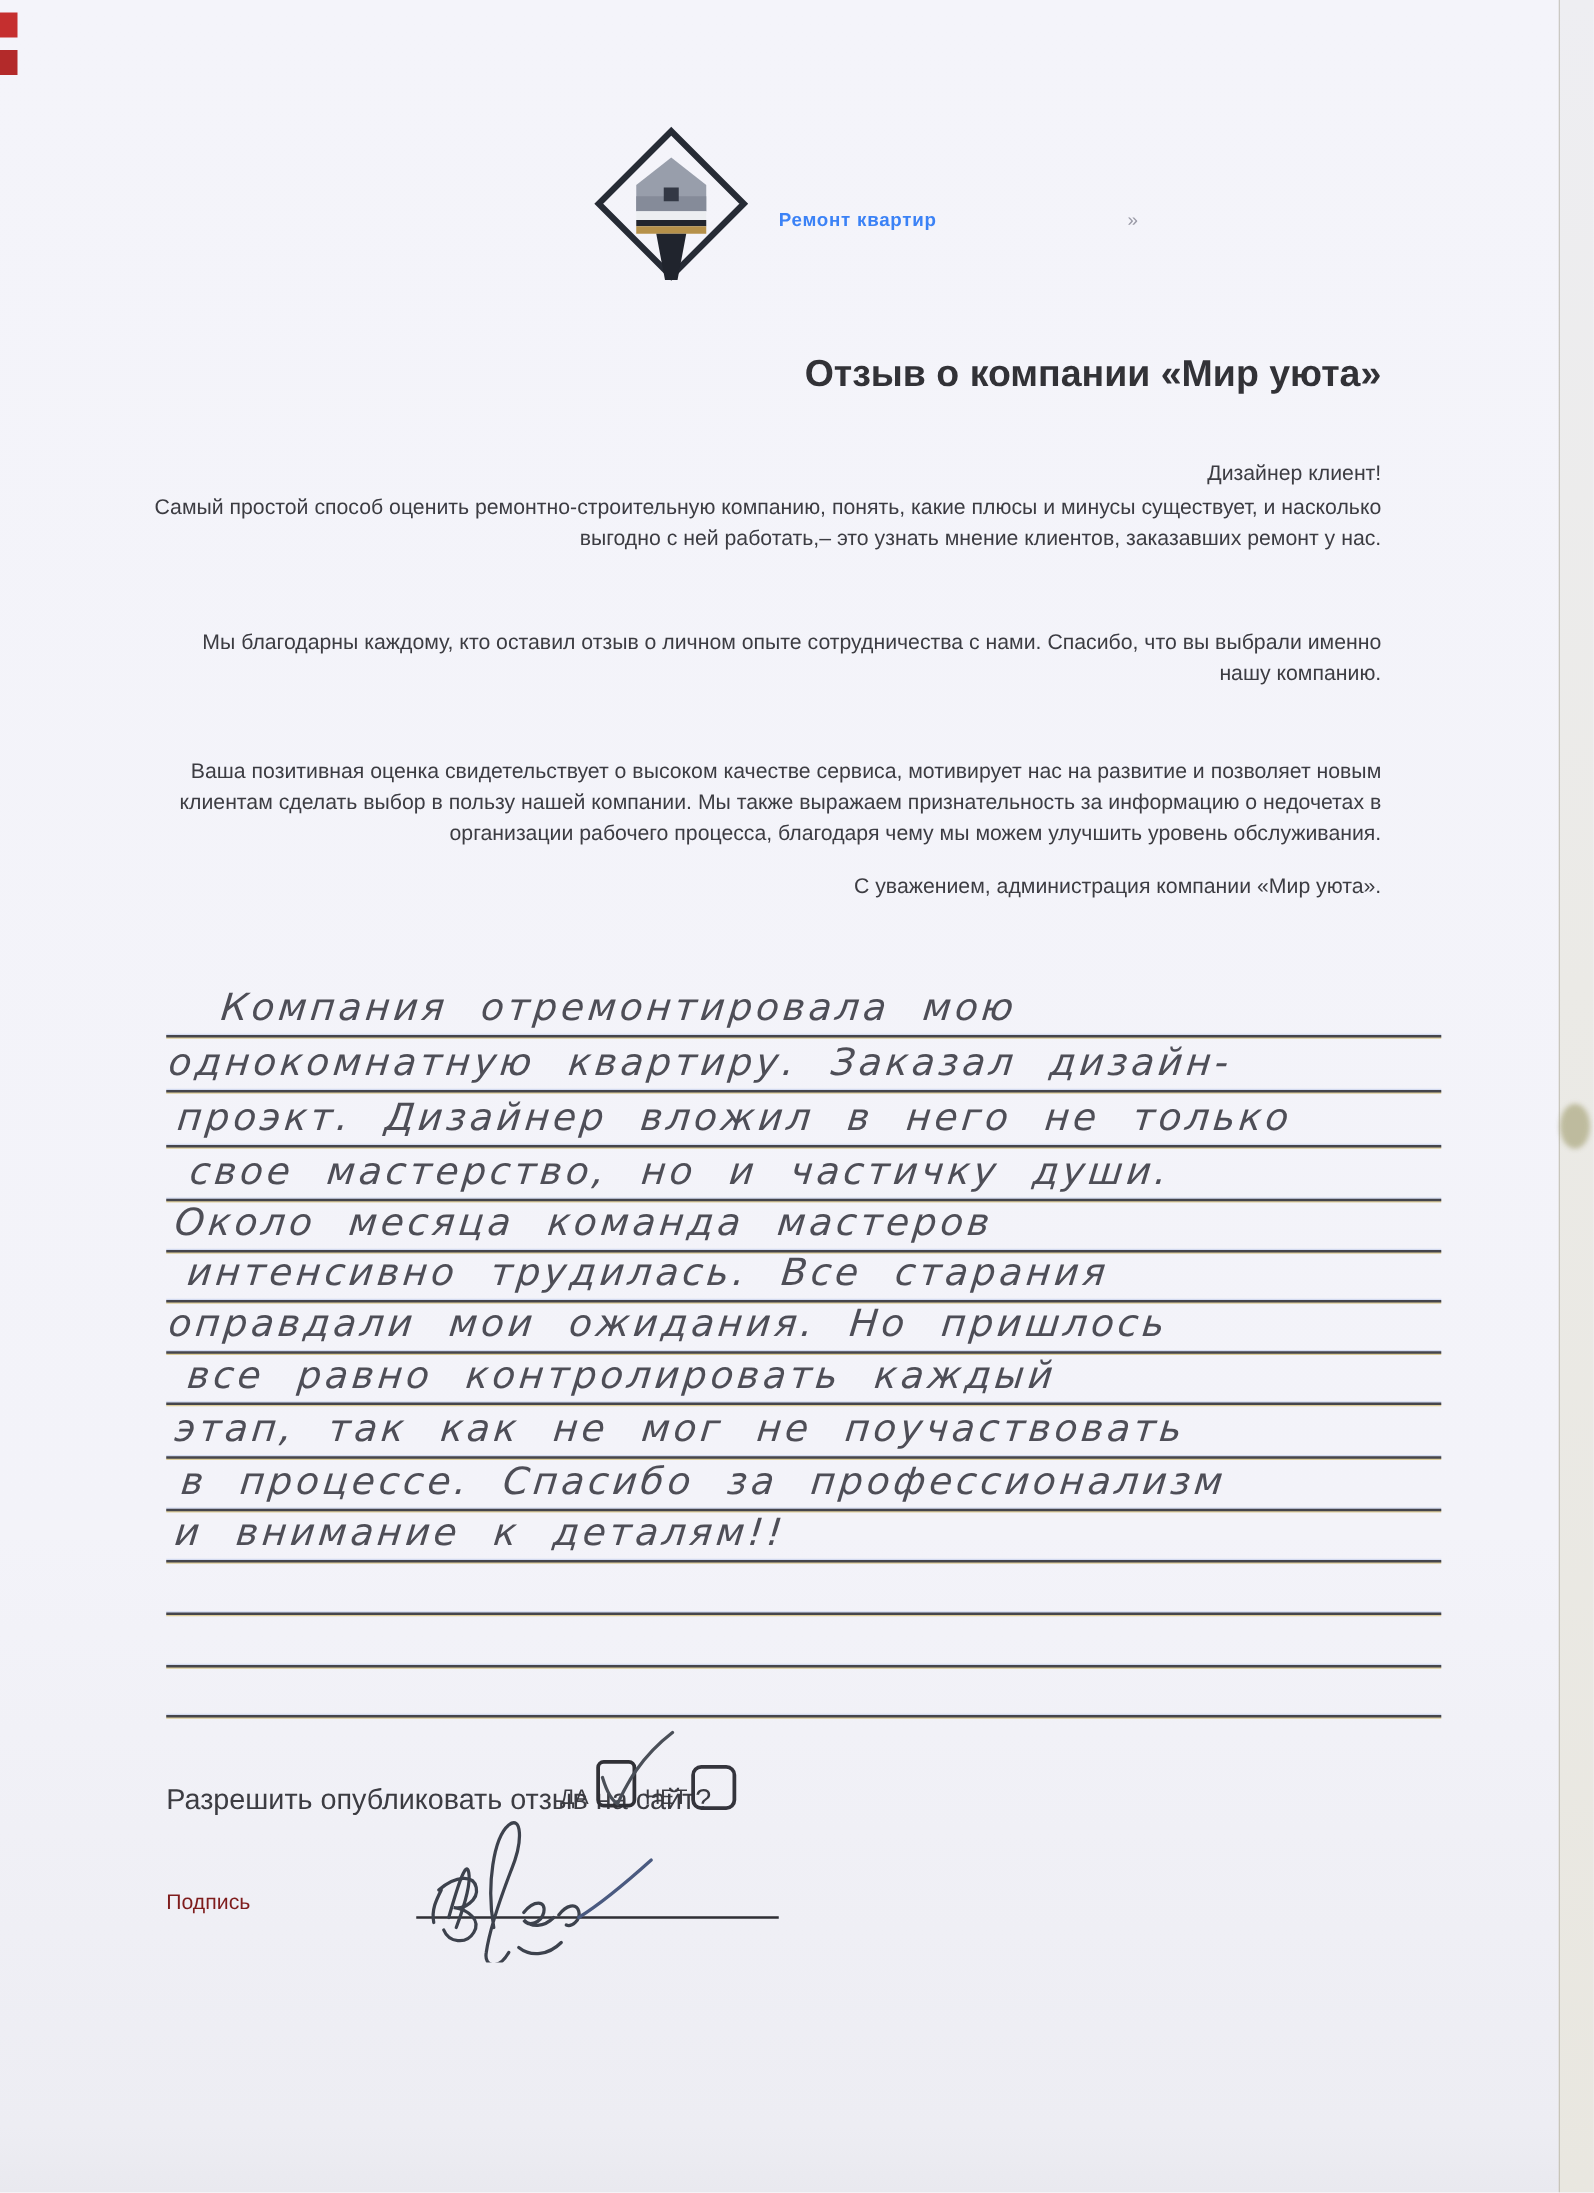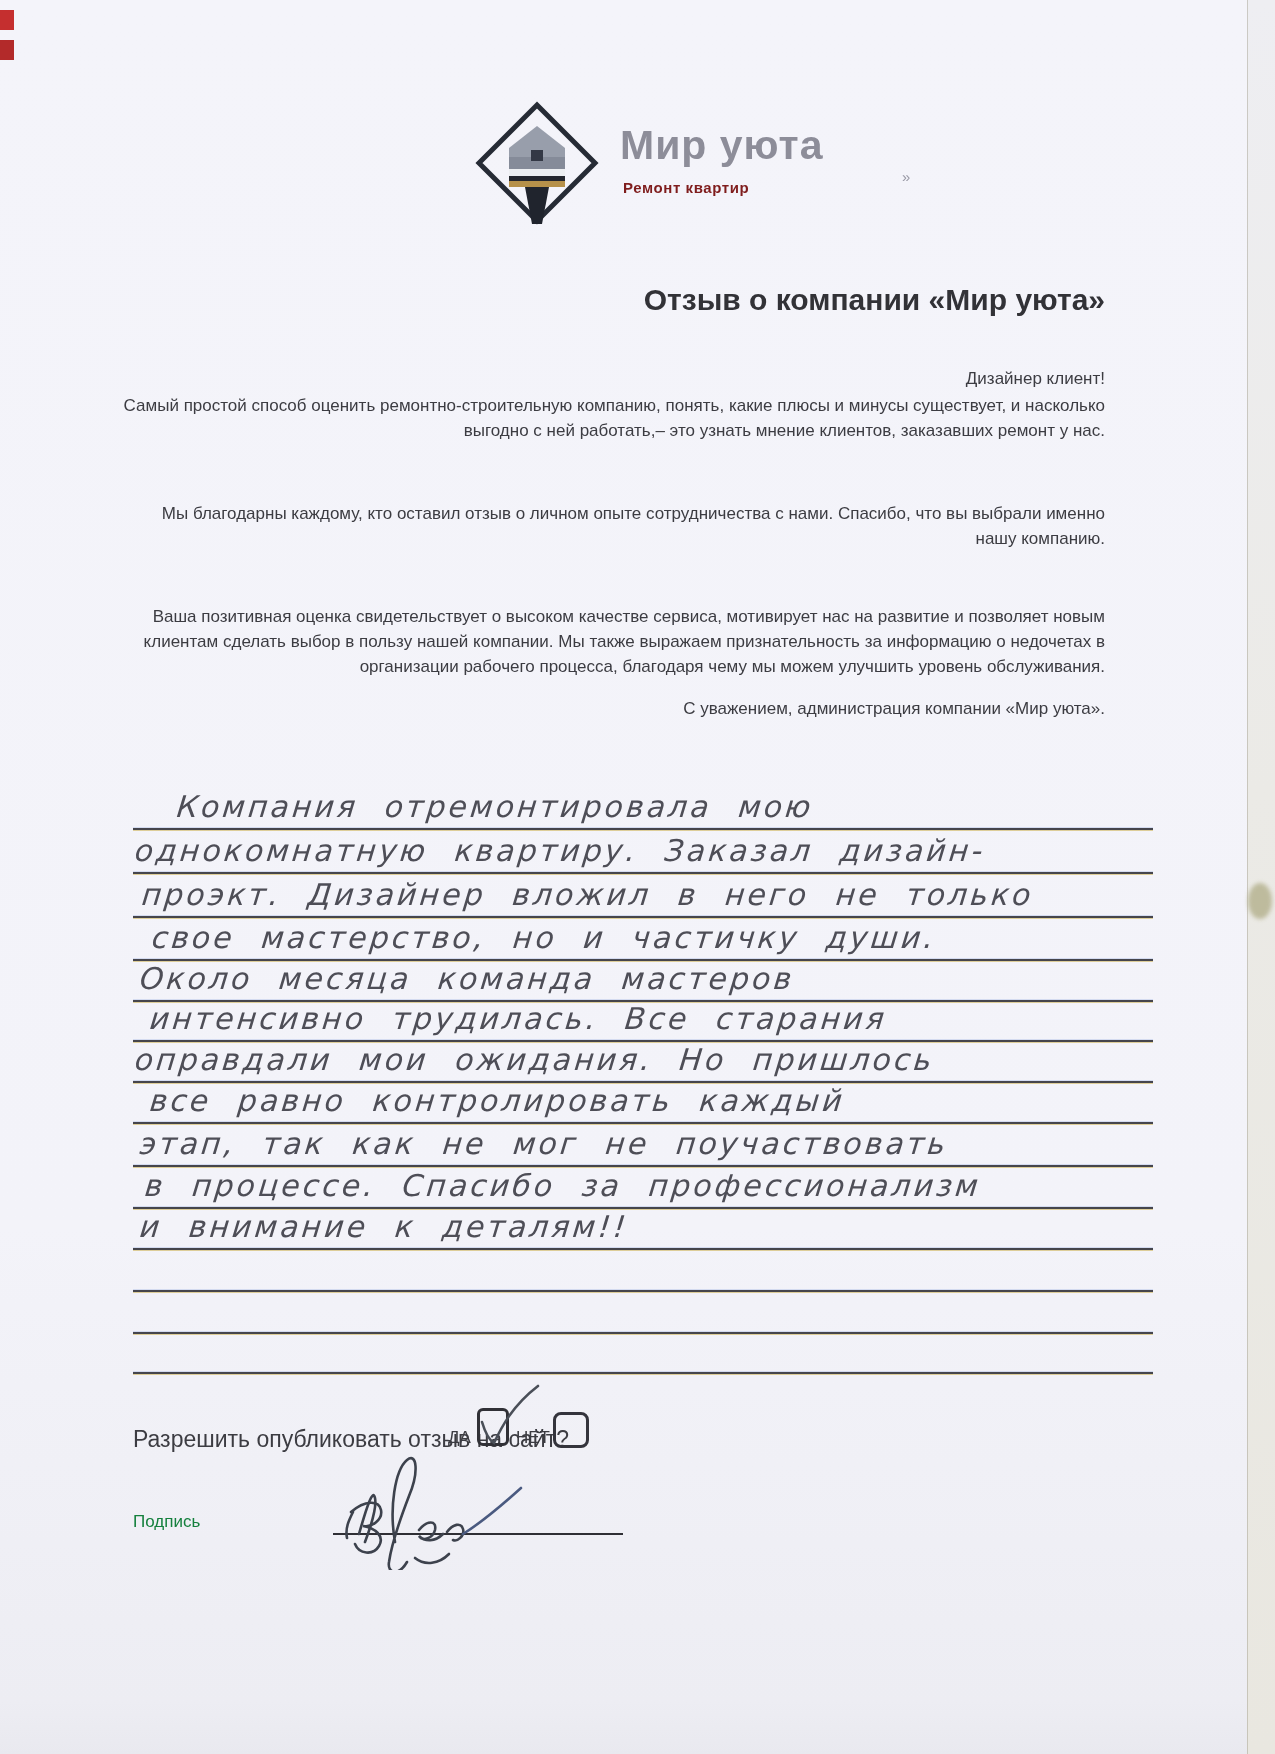--- a/index.html
+++ b/index.html
@@ -11,21 +11,21 @@
   .red-mark{position:absolute;left:0;width:14px;height:20px;background:#c52f2f;}
   .edge-strip{position:absolute;left:1247px;top:0;width:28px;height:1754px;
       background:linear-gradient(180deg,#eeeef2 0%,#ebeae6 45%,#e9e7e0 100%);
       border-left:1px solid rgba(160,155,140,.45);}
   .tan-blob{position:absolute;left:1248px;top:883px;width:24px;height:36px;border-radius:50%;
       background:#b3b08c;filter:blur(2px);opacity:.8;}
   
   .logo-wrap{position:absolute;left:472px;top:98px;width:470px;height:120px;}
   .logo-svg{position:absolute;left:0;top:0;}
   .brand{position:absolute;left:148px;top:24px;font-size:41px;font-weight:bold;color:#8d8d99;letter-spacing:1px;}
-  .tagline{position:absolute;left:151px;top:81px;font-size:15px;font-weight:bold;color:#7f1d1d;letter-spacing:.6px;}
+  .tagline{position:absolute;left:151px;top:70px;font-size:15px;font-weight:bold;color:#3b82f6;letter-spacing:.6px;}
   .logo-artifact{position:absolute;left:430px;top:70px;color:#9a9aa6;font-size:15px;}
   
   .print{position:absolute;left:120px;width:985px;text-align:right;color:#3c3c42;
          font-size:17px;line-height:25px;}
   .doc-title{top:283px;font-size:30px;line-height:34px;font-weight:bold;color:#323237;}
   .greeting{top:366px;}
   .para1{top:393px;}
   .para2{top:501px;}
   .para3{top:604px;}
   .closing{top:696px;}
@@ -34,21 +34,21 @@
   .hand{position:absolute;font-family:"DejaVu Sans", sans-serif;font-style:italic;
         color:#4e4e57;font-size:30px;line-height:38px;letter-spacing:3px;word-spacing:14px;
         white-space:nowrap;transform:skewX(-6deg);transform-origin:left bottom;}
   
   .pub-question{position:absolute;left:133px;top:1426px;font-size:23px;color:#3c3c42;}
   .pub-label{position:absolute;top:1428px;font-size:17px;color:#3c3c42;}
   .chk{position:absolute;border:3px solid #303036;background:transparent;}
   .chk-yes{left:477px;top:1408px;width:26px;height:32px;border-radius:6px;}
   .chk-no{left:553px;top:1412px;width:30px;height:30px;border-radius:8px;border-color:#34343c;}
   
-  .sig-label{position:absolute;left:133px;top:1512px;font-size:17px;color:#15803d;}
+  .sig-label{position:absolute;left:133px;top:1512px;font-size:17px;color:#7f1d1d;}
   .sig-line{position:absolute;left:333px;top:1533px;width:290px;height:2px;background:#2f2f35;}
 </style>
 </head>
 <body>
 
 <div class="red-mark" style="top:10px;"></div>
 <div class="red-mark" style="top:40px;background:#b32a2a;"></div>
 <div class="edge-strip"></div>
 <div class="tan-blob"></div>
 
@@ -62,21 +62,20 @@
     </defs>
     <path d="M65,7 L123,65 L65,123 L7,65 Z" fill="none" stroke="#262b35" stroke-width="5"></path>
     <path d="M65,28 L93,50 L93,71 L37,71 L37,50 Z" fill="#989eab"></path>
     <rect x="37" y="59" width="56" height="12" fill="#858b99"></rect>
     <rect x="59" y="52" width="12" height="11" fill="#333845"></rect>
     <rect x="37" y="71" width="56" height="7" fill="#eceef1"></rect>
     <rect x="37" y="78" width="56" height="5" fill="#23262e"></rect>
     <rect x="37" y="83" width="56" height="6" fill="#b6914a"></rect>
     <path d="M53,89 L77,89 L70,126 L60,126 Z" fill="#20242d"></path>
   </svg>
-  <div class="brand">Мир уюта</div>
   <div class="tagline">Ремонт квартир</div>
   <div class="logo-artifact">»</div>
 </div>
 
 <div class="print doc-title">Отзыв о компании «Мир уюта»</div>
 <div class="print greeting">Дизайнер клиент!</div>
 <div class="print para1">Самый простой способ оценить ремонтно-строительную компанию, понять, какие плюсы и минусы существует, и насколько выгодно с ней работать,– это узнать мнение клиентов, заказавших ремонт у нас.</div>
 <div class="print para2">Мы благодарны каждому, кто оставил отзыв о личном опыте сотрудничества с нами. Спасибо, что вы выбрали именно нашу компанию.</div>
 <div class="print para3">Ваша позитивная оценка свидетельствует о высоком качестве сервиса, мотивирует нас на развитие и позволяет новым клиентам сделать выбор в пользу нашей компании. Мы также выражаем признательность за информацию о недочетах в организации рабочего процесса, благодаря чему мы можем улучшить уровень обслуживания.</div>
 <div class="print closing">С уважением, администрация компании «Мир уюта».</div>

